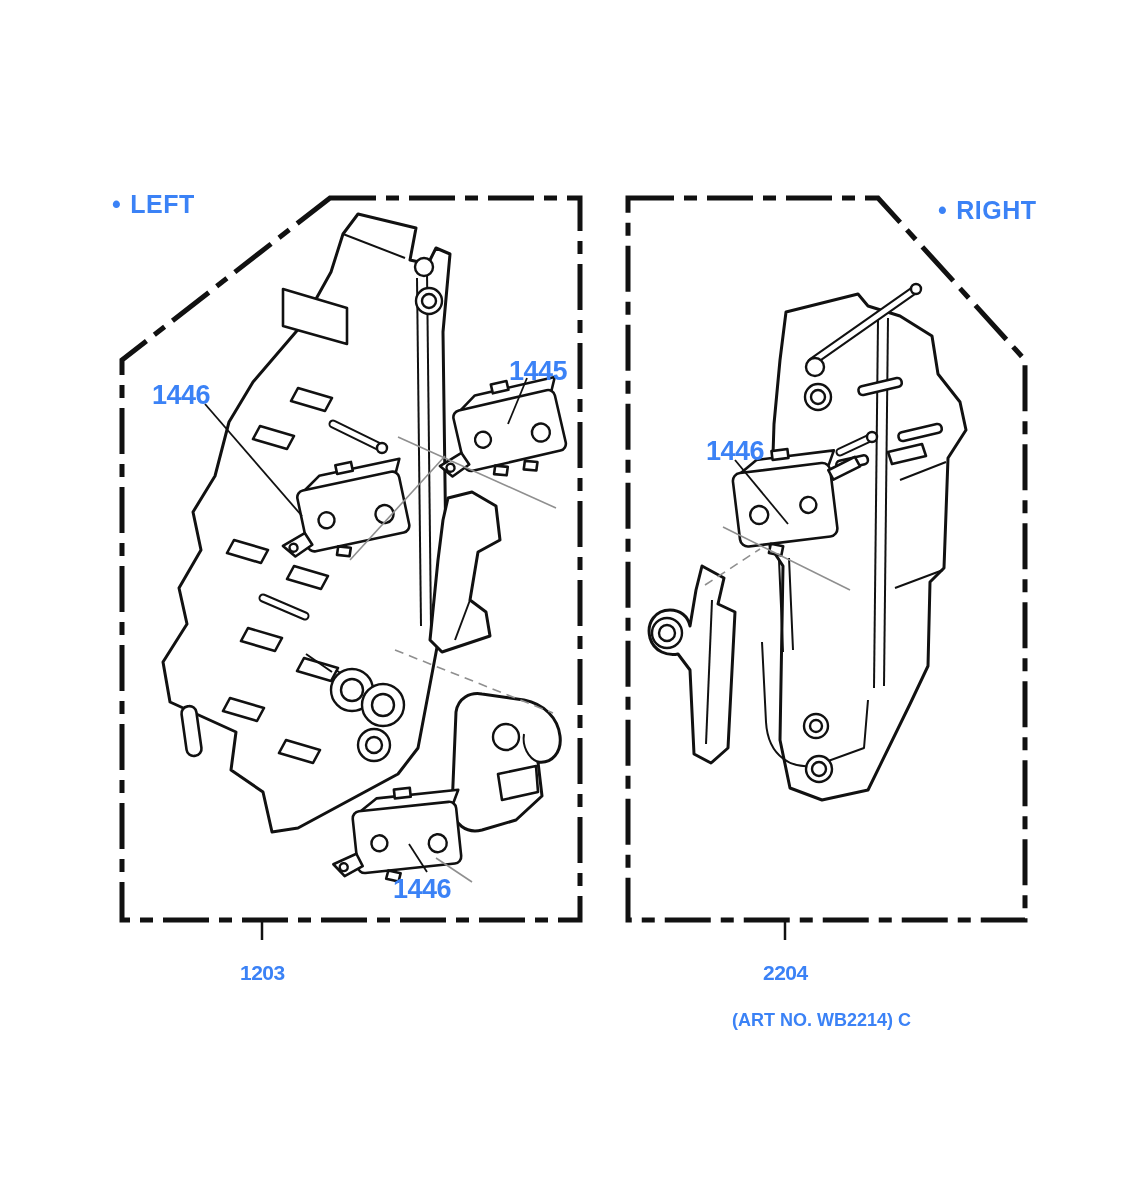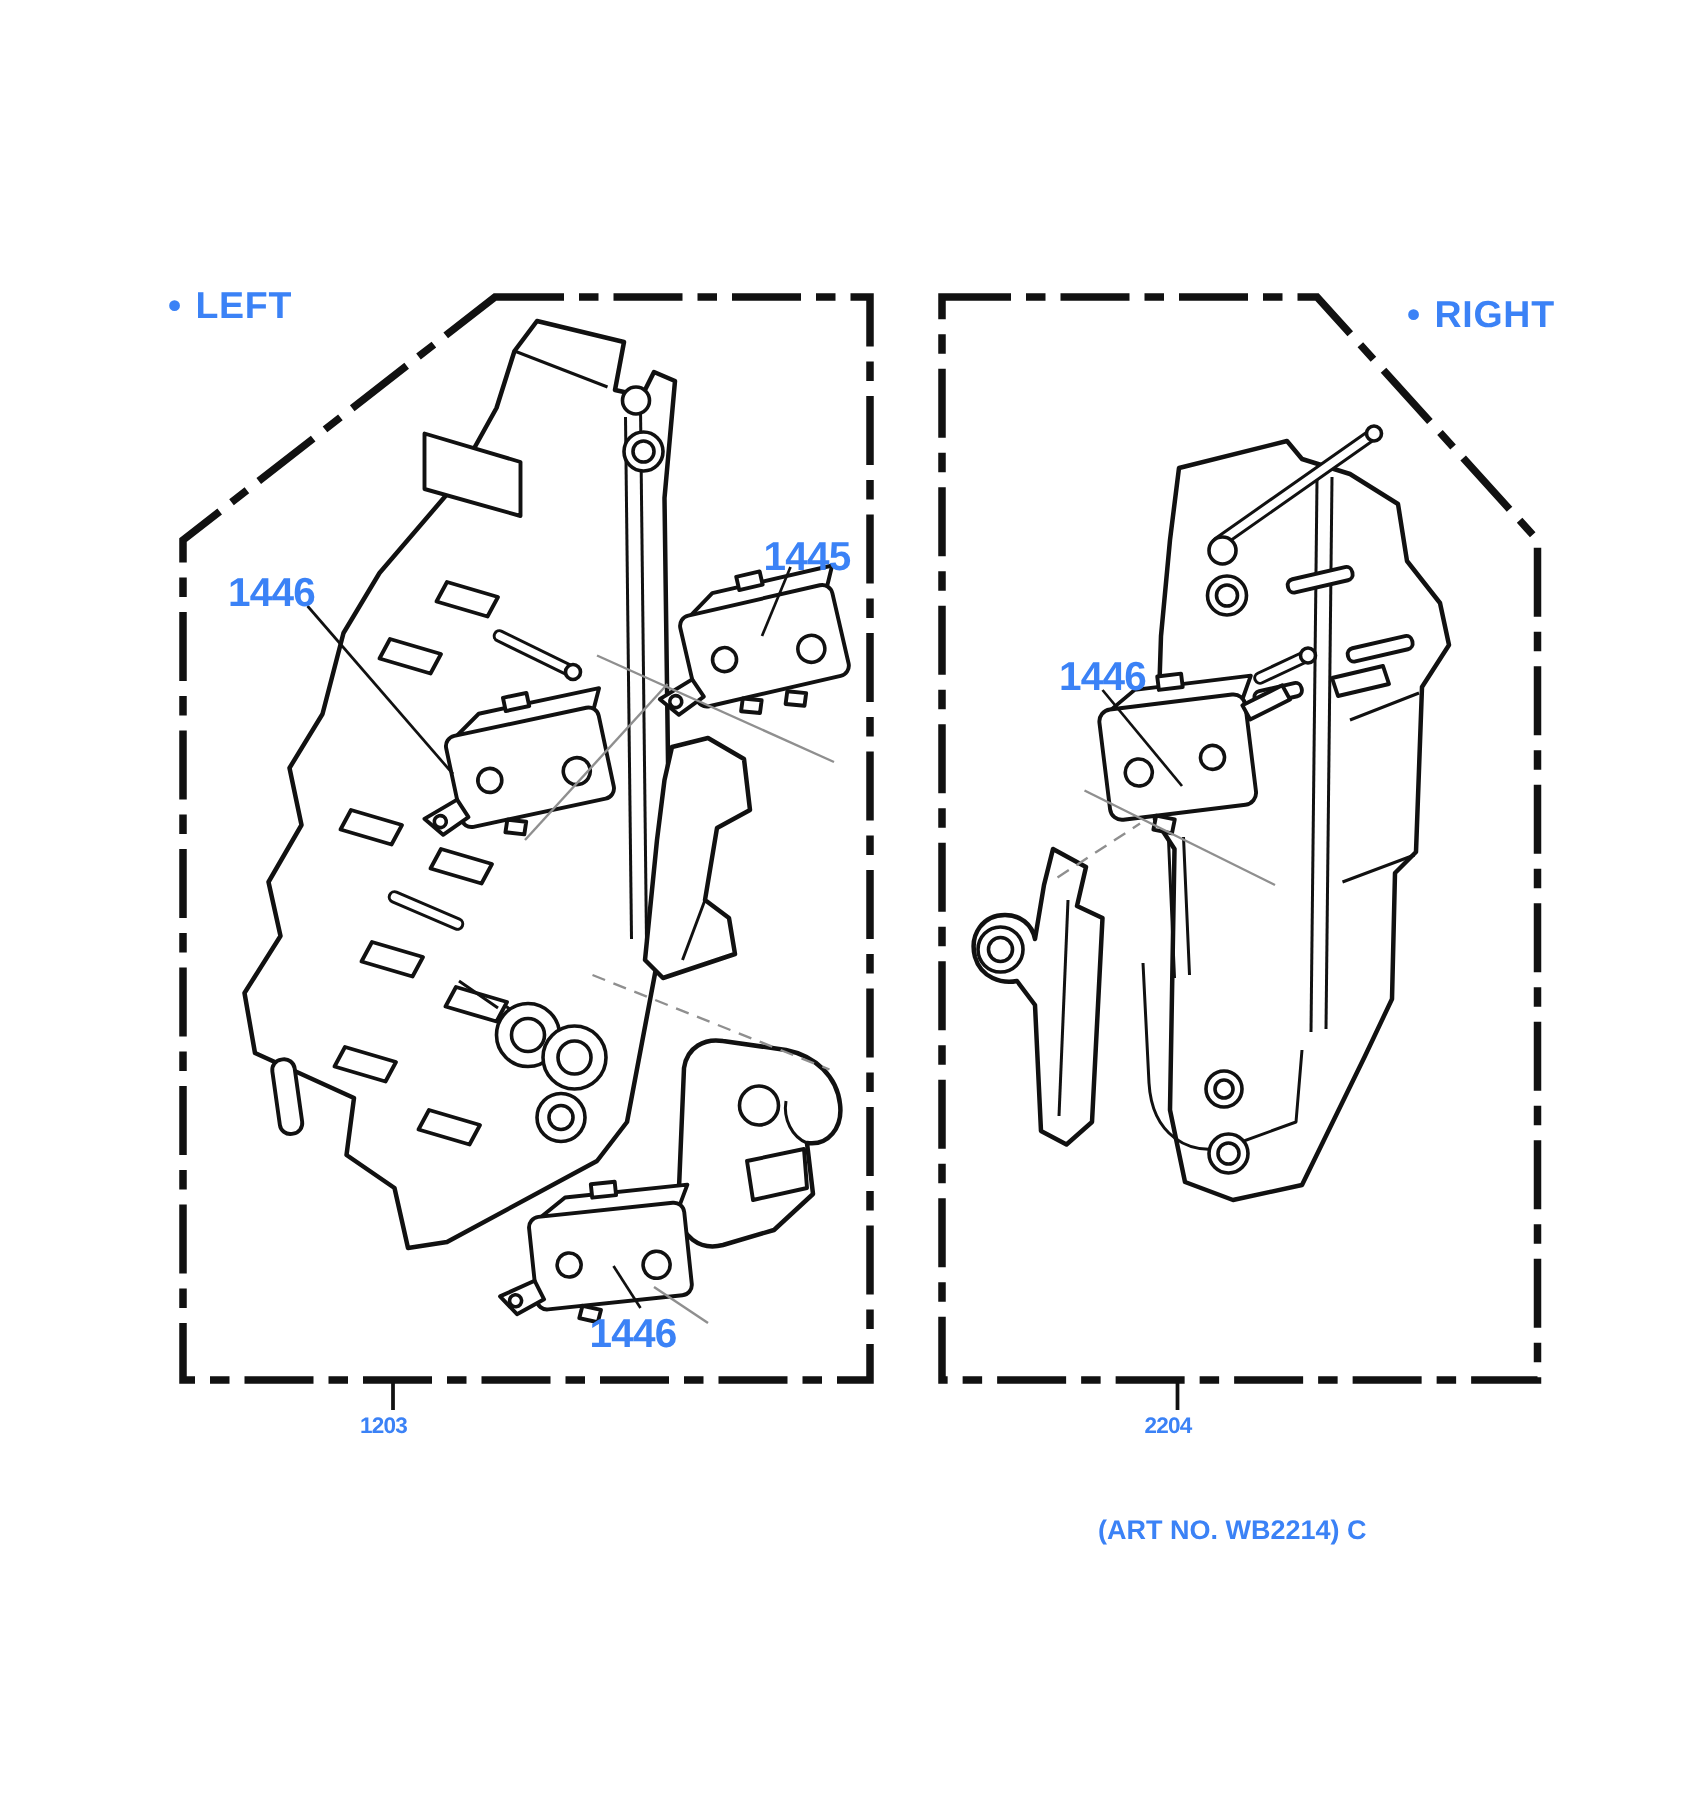--- a/index.html
+++ b/index.html
@@ -3,21 +3,21 @@
 <meta charset="utf-8">
 <style>
   html,body{margin:0;padding:0;background:#fff;}
   .canvas{position:relative;width:1125px;height:1200px;background:#ffffff;
           font-family:"Liberation Sans",sans-serif;color:#111;overflow:hidden;}
   .art{position:absolute;left:0;top:0;}
   .label{position:absolute;font-weight:700;white-space:nowrap;color:#3b82f6;}
   .panel-label{font-size:25px;letter-spacing:.5px;}
   .panel-label .bullet{font-size:25px;margin-right:9px;}
   .callout{font-size:27px;letter-spacing:-.5px;}
-  .partno{font-size:15px;letter-spacing:-.5px;}
+  .partno{font-size:21px;letter-spacing:-.5px;margin-top:19px;}
   .artno{font-size:18px;}
   
   .border{fill:none;stroke:#111;stroke-width:5;stroke-dasharray:46 10 13 10;}
   .face{fill:#fff;stroke:#111;stroke-width:2.6;stroke-linejoin:round;}
   .thick{fill:#fff;stroke:#111;stroke-width:3;stroke-linejoin:round;}
   .hole{fill:#fff;stroke:#111;stroke-width:2.4;}
   .inner{fill:none;stroke:#111;stroke-width:2;stroke-linejoin:round;}
   .leader{fill:none;stroke:#111;stroke-width:1.8;}
   .tick{fill:none;stroke:#111;stroke-width:2.5;}
   .thin{fill:none;stroke:#8f8f8f;stroke-width:1.6;}

